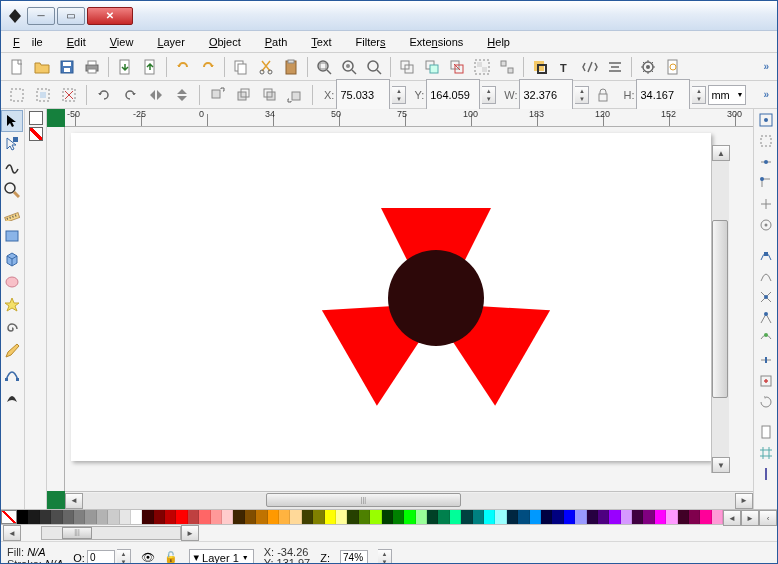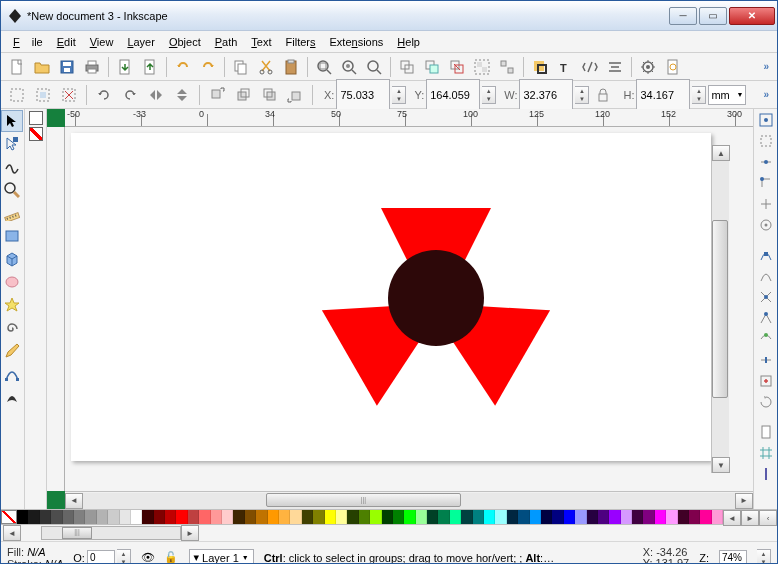--- a/index.html
+++ b/index.html
@@ -3,21 +3,21 @@
 <meta charset="utf-8">
 <style>
 *{box-sizing:border-box;margin:0;padding:0;font-family:"Segoe UI",Tahoma,sans-serif;font-size:11px;user-select:none}
 body{background:#fff;width:778px;height:564px;border:1px solid #285a9c;overflow:hidden;position:relative}
 .titlebar{height:30px;background:linear-gradient(#fff,#e4ecf7 45%,#cfdef0);display:flex;align-items:center;padding:0 2px 0 6px;border-bottom:1px solid #b8c7db}
 .titlebar .icon{width:16px;height:16px;margin-right:4px}
 .titlebar .title{flex:1;color:#000}
 .winbtns{display:flex;gap:2px}
 .winbtn{width:28px;height:18px;border:1px solid #7a8ca0;border-radius:2px;background:linear-gradient(#f3f7fb,#cbdbef);display:flex;align-items:center;justify-content:center;font-size:10px;color:#333}
 .winbtn.close{width:46px;background:linear-gradient(#f08080,#c62828);color:#fff;border-color:#8b1a1a;font-weight:bold}
-.menubar{height:22px;background:#f4f4f4;display:flex;align-items:center;padding:0 6px;gap:2px;border-bottom:1px solid #d0d0d0}
+.menubar{height:22px;background:#f4f4f4;display:flex;align-items:center;padding:0 6px;gap:12px;border-bottom:1px solid #d0d0d0}
 .menubar span{padding:2px 6px;cursor:default}
 .menubar u{text-decoration:underline}
 .toolbar{height:28px;background:#f4f4f4;display:flex;align-items:center;padding:0 4px;gap:1px;border-bottom:1px solid #d0d0d0}
 .tbtn{width:24px;height:24px;border:1px solid transparent;border-radius:2px;display:flex;align-items:center;justify-content:center;background:#f4f4f4;cursor:pointer}
 .tbtn svg{width:16px;height:16px}
 .sep{width:1px;height:20px;background:#c0c0c0;margin:0 3px}
 .coordrow{height:28px;background:#f4f4f4;display:flex;align-items:center;padding:0 4px;gap:2px;border-bottom:1px solid #d0d0d0}
 .coord-lbl{font-size:11px;color:#666;margin-left:6px}
 .coord-inp{width:54px;height:32px;border:1px solid #abadb3;background:#f8f8f8;padding:0 3px;font-size:11px}
 .spinner{width:14px;height:18px;border:1px solid #abadb3;border-left:none;background:linear-gradient(#fdfdfd,#e4e4e4);display:flex;flex-direction:column}
@@ -66,21 +66,20 @@
 </style>
 </head>
 <body>
 
 <div class="titlebar">
   <span class="icon">
     <svg viewBox="0 0 16 16">
         <path d="M8 1l6 7-6 7-6-7z" fill="#222"></path>
       </svg>
   </span>
-  <span class="title">*New document 3 - Inkscape</span>
   <div class="winbtns">
     <div class="winbtn">─</div>
     <div class="winbtn">▭</div>
     <div class="winbtn close">✕</div>
   </div>
 </div>
 
 <div class="menubar">
   <span><u>F</u><span></span>ile</span>
   <span><u>E</u>dit</span>
@@ -442,33 +441,33 @@
   <div class="tctl">
     <div class="sq"></div>
     <div class="sq" style="background:linear-gradient(45deg,#fff 40%,#f00 40%,#f00 60%,#fff 60%)"></div>
   </div>
 
   <div class="canvas-area">
     <div class="ruler-h" id="rulerH">
         <div class="tick" style="left: 10px;"></div>
         <div class="lbl" style="left: 2px;">-50</div>
         <div class="tick" style="left: 76px;"></div>
-        <div class="lbl" style="left: 68px;">-33</div>
+        <div class="lbl" style="left: 68px;">-25</div>
         <div class="tick" style="left: 142px;"></div>
         <div class="lbl" style="left: 134px;">0</div>
         <div class="tick" style="left: 208px;"></div>
         <div class="lbl" style="left: 200px;">34</div>
         <div class="tick" style="left: 274px;"></div>
         <div class="lbl" style="left: 266px;">50</div>
         <div class="tick" style="left: 340px;"></div>
         <div class="lbl" style="left: 332px;">75</div>
         <div class="tick" style="left: 406px;"></div>
         <div class="lbl" style="left: 398px;">100</div>
         <div class="tick" style="left: 472px;"></div>
-        <div class="lbl" style="left: 464px;">125</div>
+        <div class="lbl" style="left: 464px;">183</div>
         <div class="tick" style="left: 538px;"></div>
         <div class="lbl" style="left: 530px;">120</div>
         <div class="tick" style="left: 604px;"></div>
         <div class="lbl" style="left: 596px;">152</div>
         <div class="tick" style="left: 670px;"></div>
         <div class="lbl" style="left: 662px;">300</div>
       </div>
     <div class="canvas-wrap">
       <div class="ruler-v"></div>
       <div class="canvas">
@@ -690,21 +689,20 @@
       <span>O:</span>
       <input value="0" style="">
       <div class="spinner">
           <div>▲</div>
           <div>▼</div>
         </div>
     </div>
     <span>👁</span>
     <span>🔓</span>
     <div class="layerbox">▾ <span>Layer 1</span> <span style="font-size:7px">▼</span></div>
-    <div class="hint"><b>Ctrl</b>: click to select in groups; drag to move hor/vert; ; <b>Alt</b>:…</div>
     <div class="coords">
       <div><span>X:</span> <span>-34.26</span></div>
       <div><span>Y:</span> <span>131.97</span></div>
     </div>
     <span>Z:</span>
     <input class="zbox" value="74%" style="">
     <div class="spinner">
         <div>▲</div>
         <div>▼</div>
       </div>

